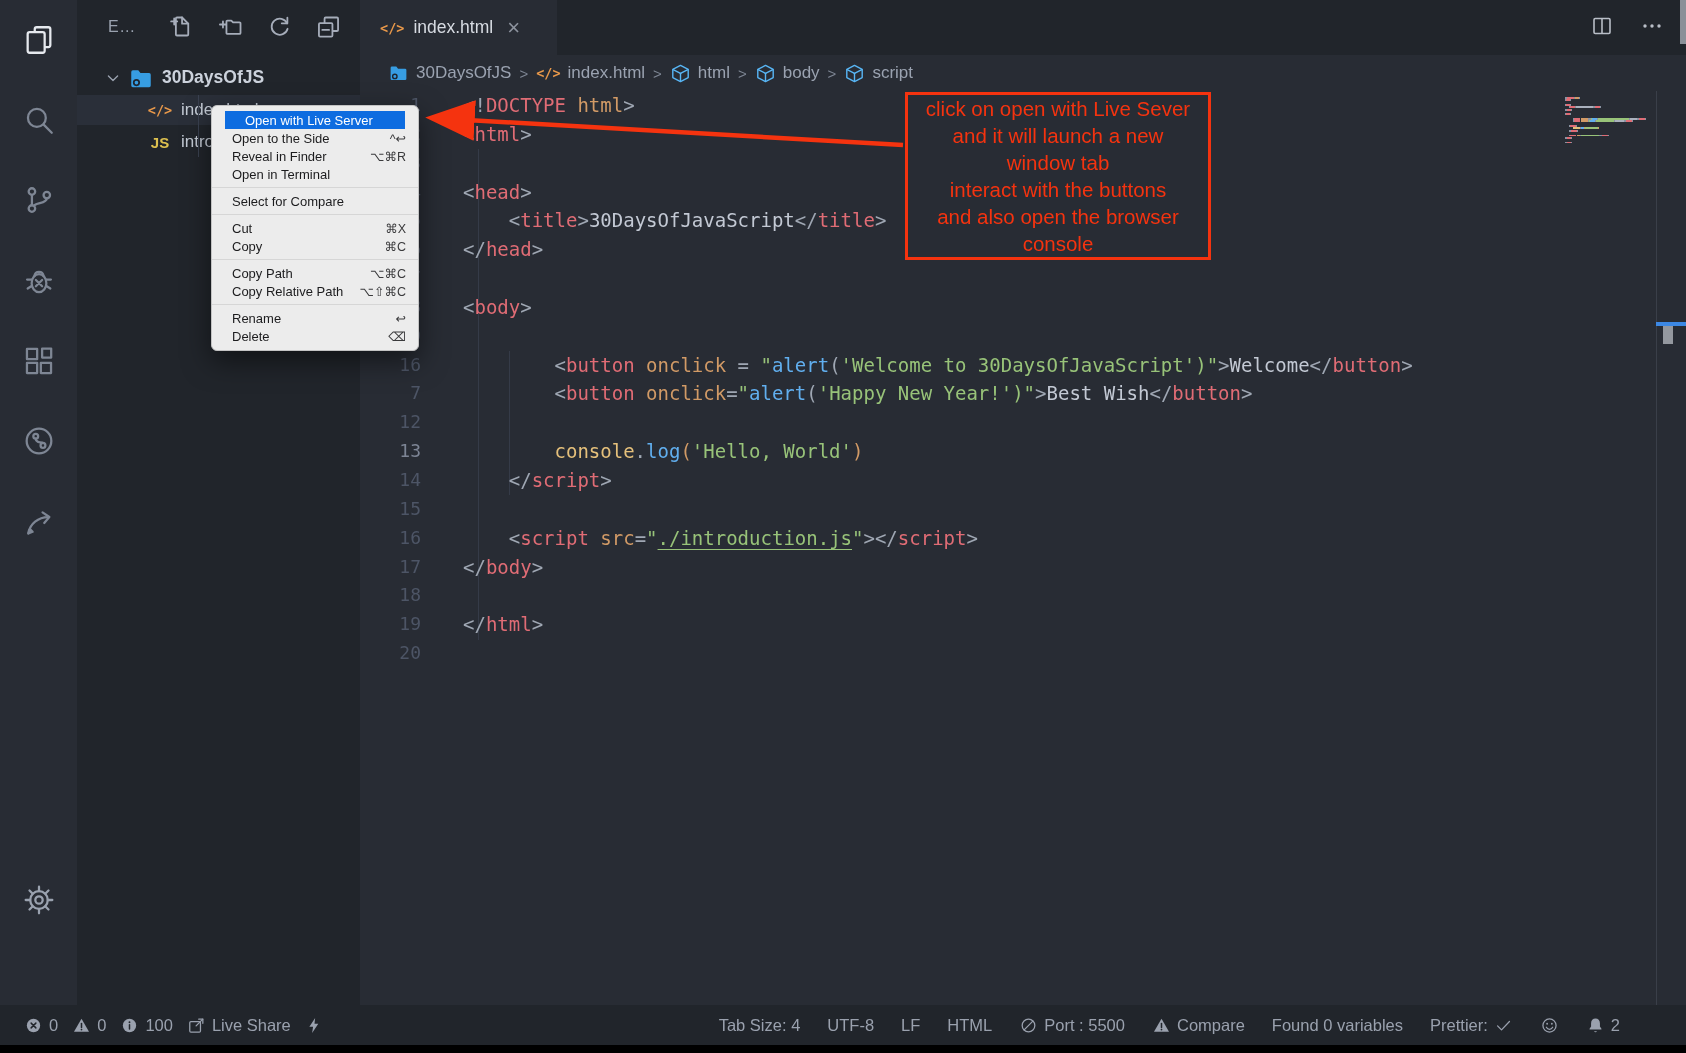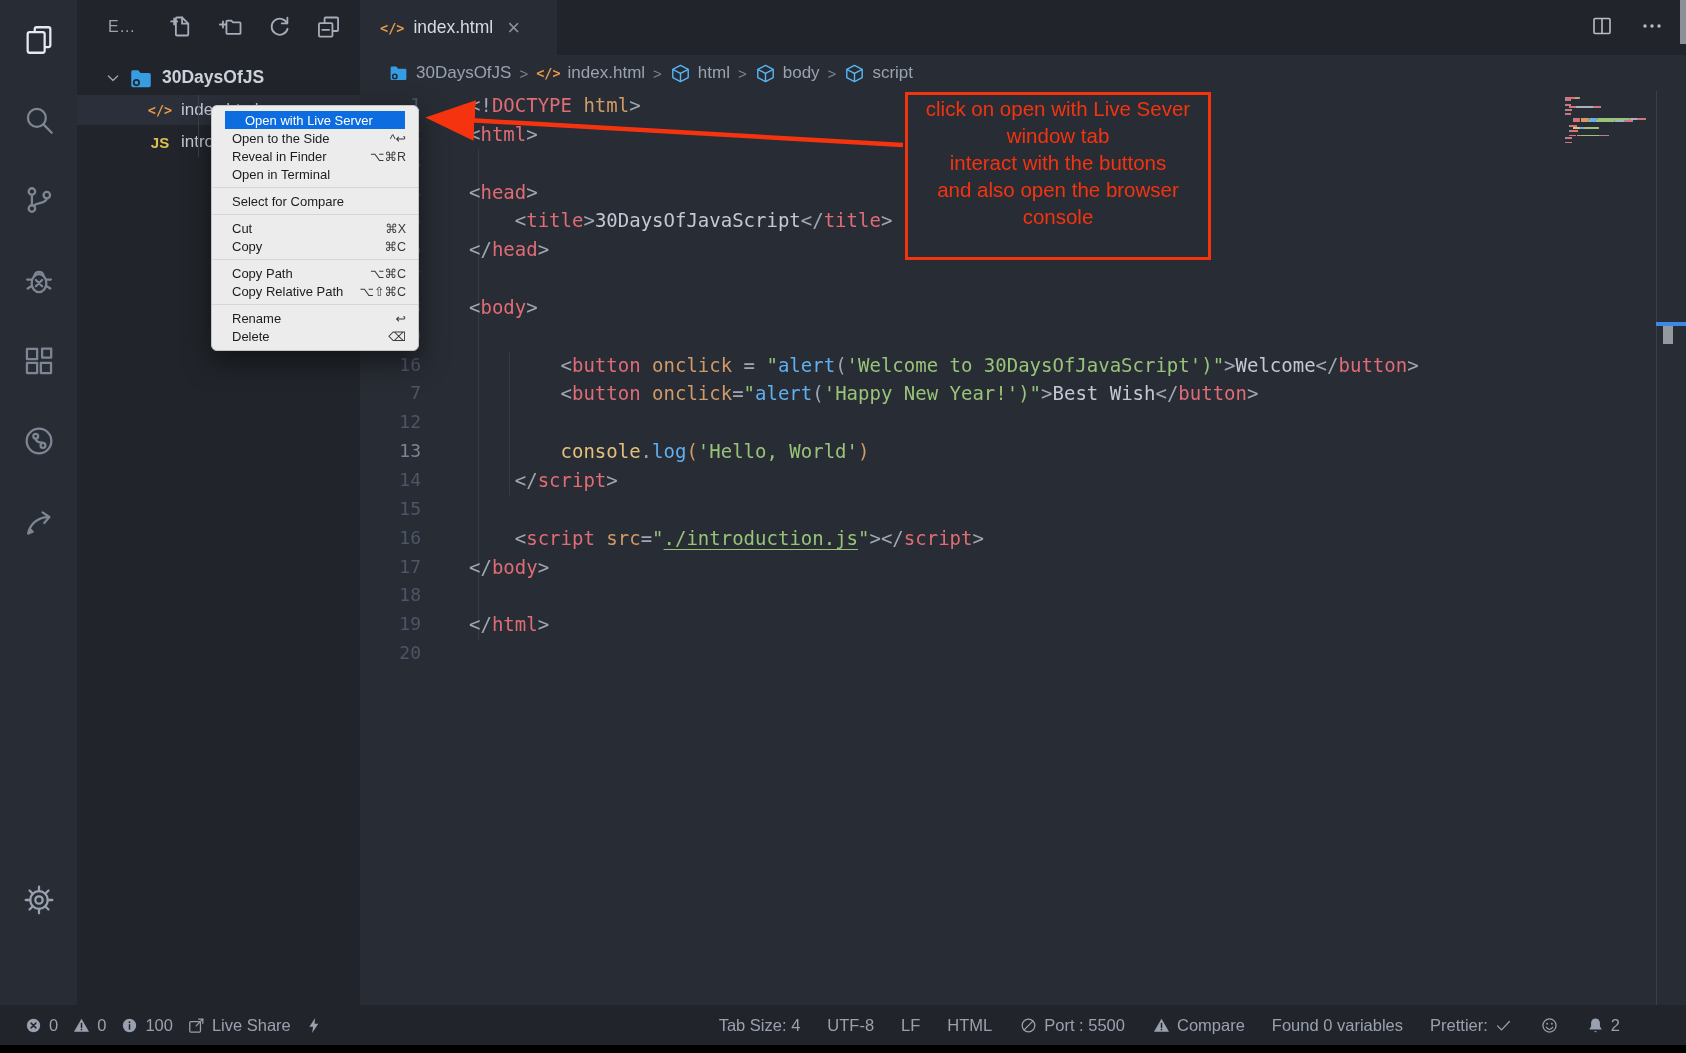--- a/index.html
+++ b/index.html
@@ -48,21 +48,21 @@
   .crumbs .c-sep{margin:0 8px;color:#7e8694;font-size:15px;}
   .crumbs .c-first{margin-left:28px;}
   .cube{width:21px;height:21px;color:#58b6f5;}
   .crumb-folder{width:21px;height:21px;}
 
   
   .code-wrap{position:absolute;left:0;top:91px;width:1326px;height:914px;}
   .gutter{position:absolute;left:0;top:0;width:61px;}
   .gutter div{height:28.85px;text-align:right;font-family:"DejaVu Sans Mono",monospace;font-size:18px;line-height:28.85px;color:#4d5566;}
   .gutter div.active{color:#7d8595;}
-  .codearea{position:absolute;left:103px;top:0;margin-left:6px;}
+  .codearea{position:absolute;left:103px;top:0;}
   .code-line{position:relative;height:28.85px;line-height:28.85px;white-space:pre;font-family:"DejaVu Sans Mono",monospace;font-size:19px;}
   .code-line.active::before{content:"";position:absolute;left:42px;top:0;width:957px;height:100%;background:#2c313c;z-index:-1;}
   .tk-punct{color:#9fa7b3;} .tk-tag{color:#e06c75;} .tk-attr{color:#d19a66;}
   .tk-str{color:#98c379;} .tk-fn{color:#61afef;} .tk-text{color:#c3c9d4;}
   .tk-cls{color:#e5c07b;} .tk-gold{color:#d19a66;} .tk-plain{color:#9fa7b3;}
   .tk-link{color:#98c379;text-decoration:underline;text-underline-offset:4px;}
   .tk-hl{background:#3e4450;border-radius:2px;}
   .iguide{position:absolute;width:1px;background:#353b48;}
 
   
@@ -388,20 +388,21 @@
         <span class="sc">↩</span>
       </div>
       <div class="m-item">
         <span>Delete</span>
         <span class="sc">⌫</span>
       </div>
     </div>
 
   <div class="note">
       <div>click on open with Live Sever</div>
+      <div>and it will launch a new</div>
       <div>window tab</div>
       <div>interact with the buttons</div>
       <div>and also open the browser</div>
       <div>console</div>
     </div>
 
   <svg class="arrow-svg">
     <defs>
       <marker id="ah" markerWidth="11" markerHeight="9" refX="9.5" refY="4.5" orient="auto">
         <path d="M0,0 L11,4.5 L0,9 z" fill="#f5330f"></path>

